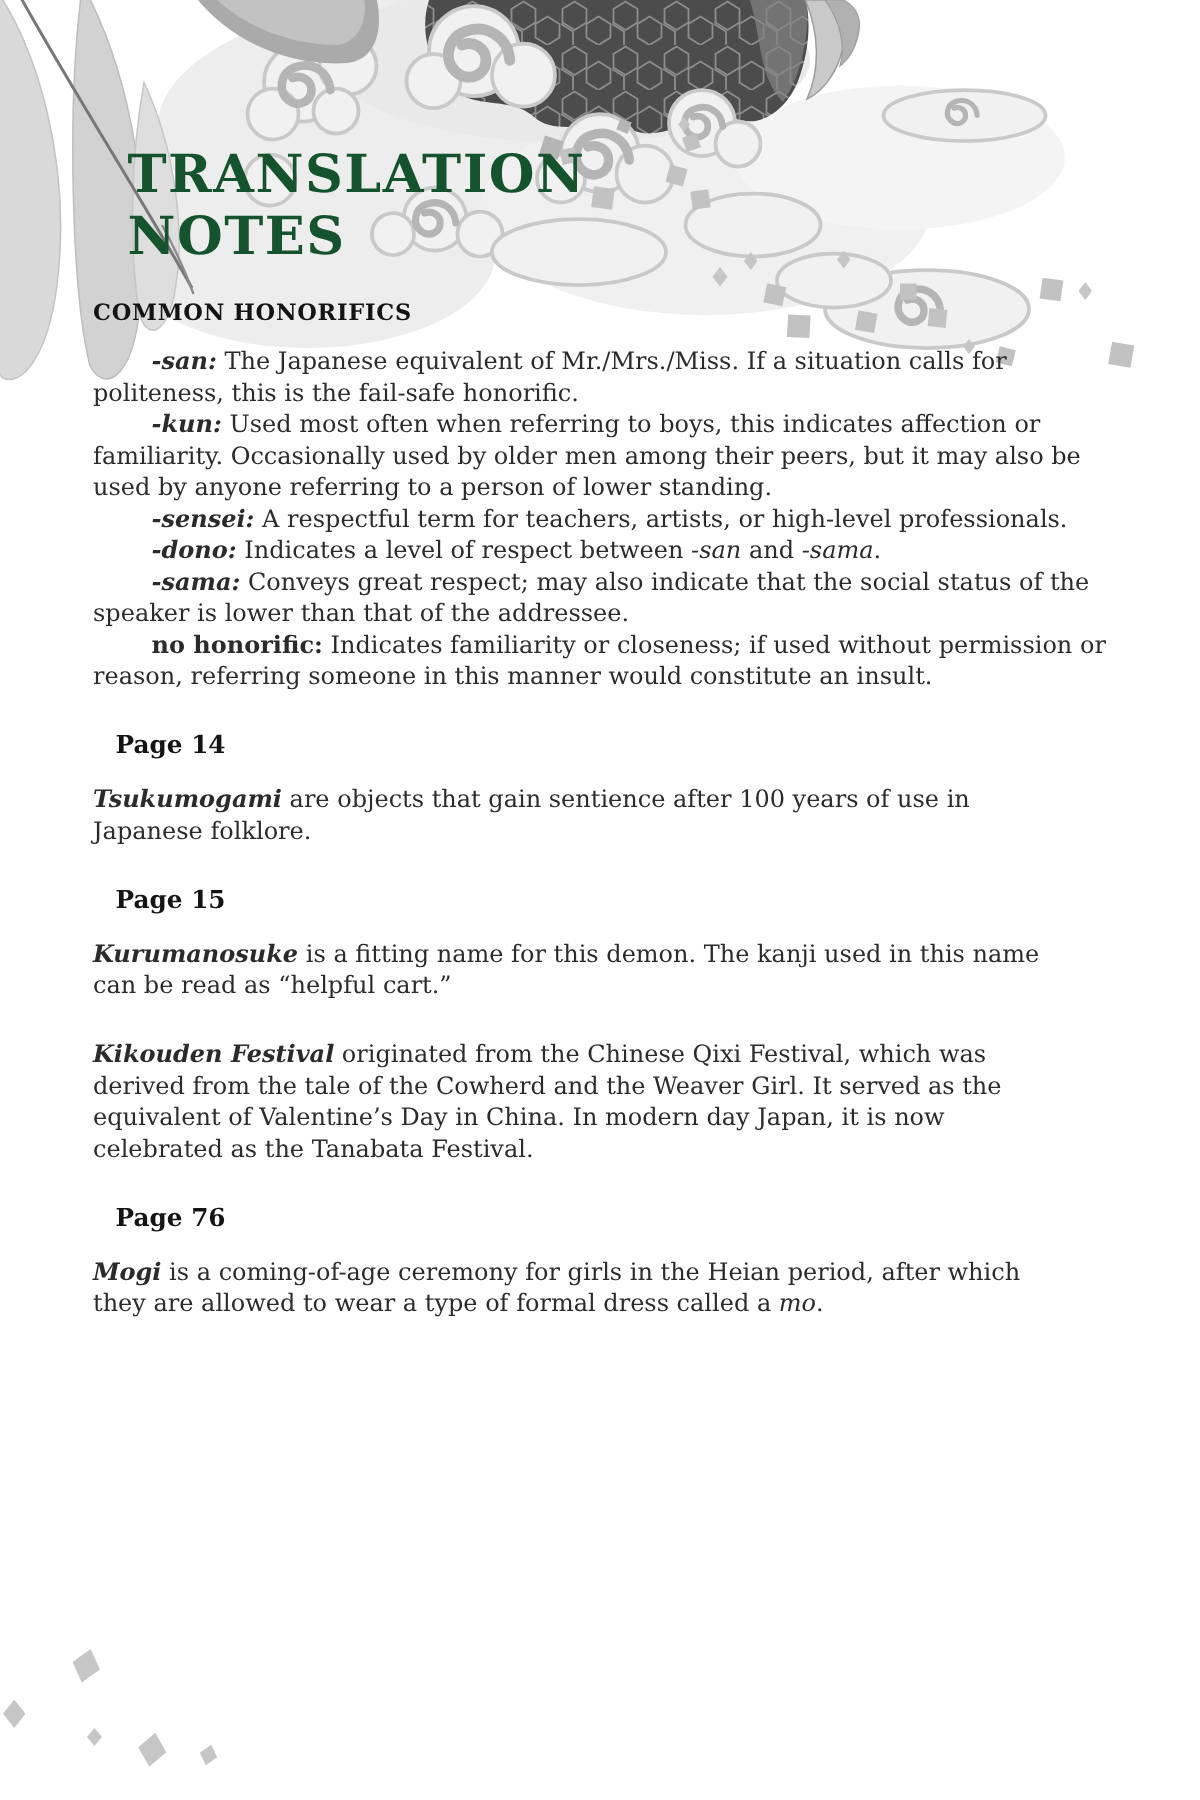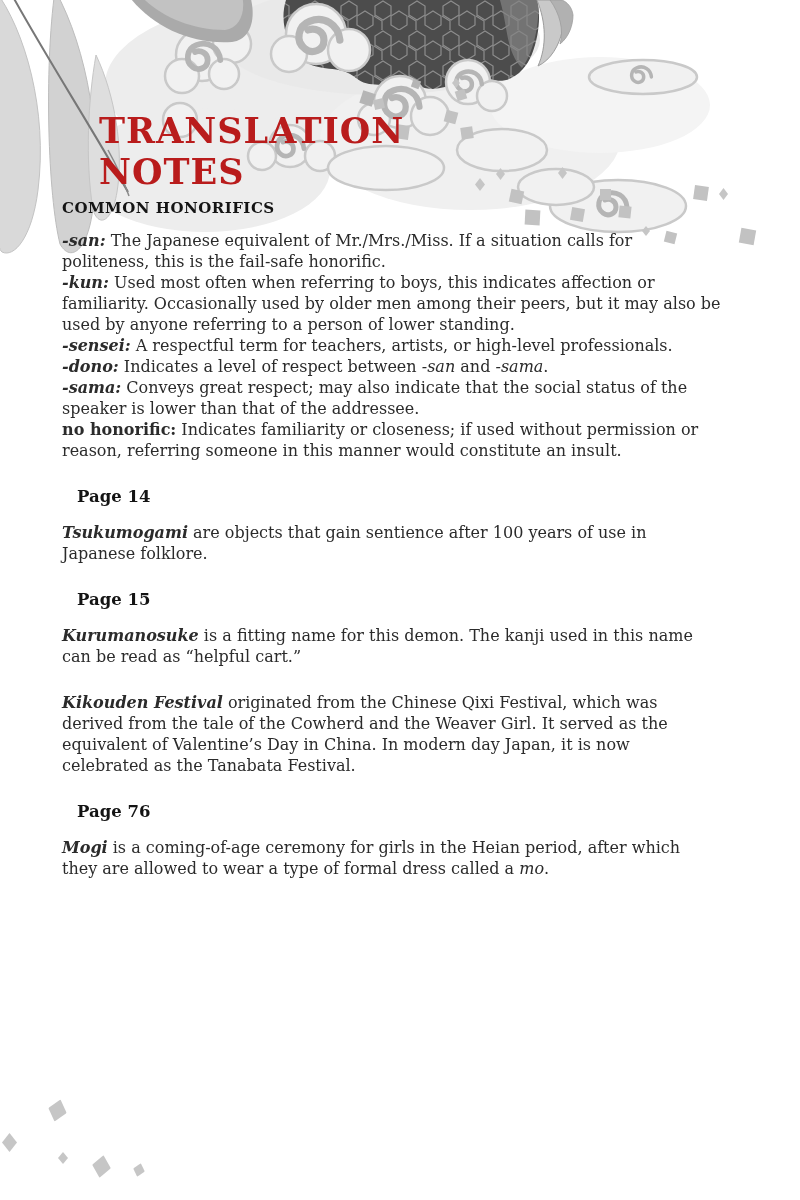--- a/index.html
+++ b/index.html
@@ -1,27 +1,27 @@
 <!DOCTYPE html>
 <html><head>
 <meta charset="utf-8">
 <style>
   html,body{margin:0;padding:0;}
   body{width:800px;height:1200px;position:relative;background:#ffffff;overflow:hidden;
        font-family:"DejaVu Serif", serif;color:#2b2b2b;}
   .art{position:absolute;top:0;left:0;}
-  .page-title{position:absolute;left:85px;top:96px;margin:14px;z-index:5;
+  .page-title{position:absolute;left:85px;top:96px;margin:0;z-index:5;
       font-family:"DejaVu Serif", serif;font-weight:900;font-size:35px;line-height:41px;
-      letter-spacing:1px;color:#b91c1c;}
+      letter-spacing:1px;color:#14532d;}
   .page-title span{display:block;}
   .content{position:absolute;left:62px;top:199px;width:700px;z-index:5;}
   .section-heading{margin:0 0 13px 0;font-family:"DejaVu Serif", serif;font-weight:900;
       font-size:15px;letter-spacing:.5px;color:#141414;}
   .entry, .note p{margin:0;font-size:16px;line-height:21px;white-space:pre-line;}
-  .term{font-weight:bold;font-style:italic;}
+  .term{font-weight:bold;font-style:italic;margin-left:39px;}
   .term.plain{font-style:normal;}
   .it{font-style:italic;}
   .lead{font-weight:bold;font-style:italic;}
   .note{margin-top:25px;}
   .note h3{margin:15px;font-size:16.5px;line-height:21px;font-weight:bold;color:#141414;}
   .deco{position:absolute;z-index:2;}
   .sq{background:#c2c2c2;}
   .sq.dk{background:#b5b5b5;}
   .dm{background:#c6c6c6;clip-path:polygon(50% 0,100% 50%,50% 100%,0 50%);}
 </style>

